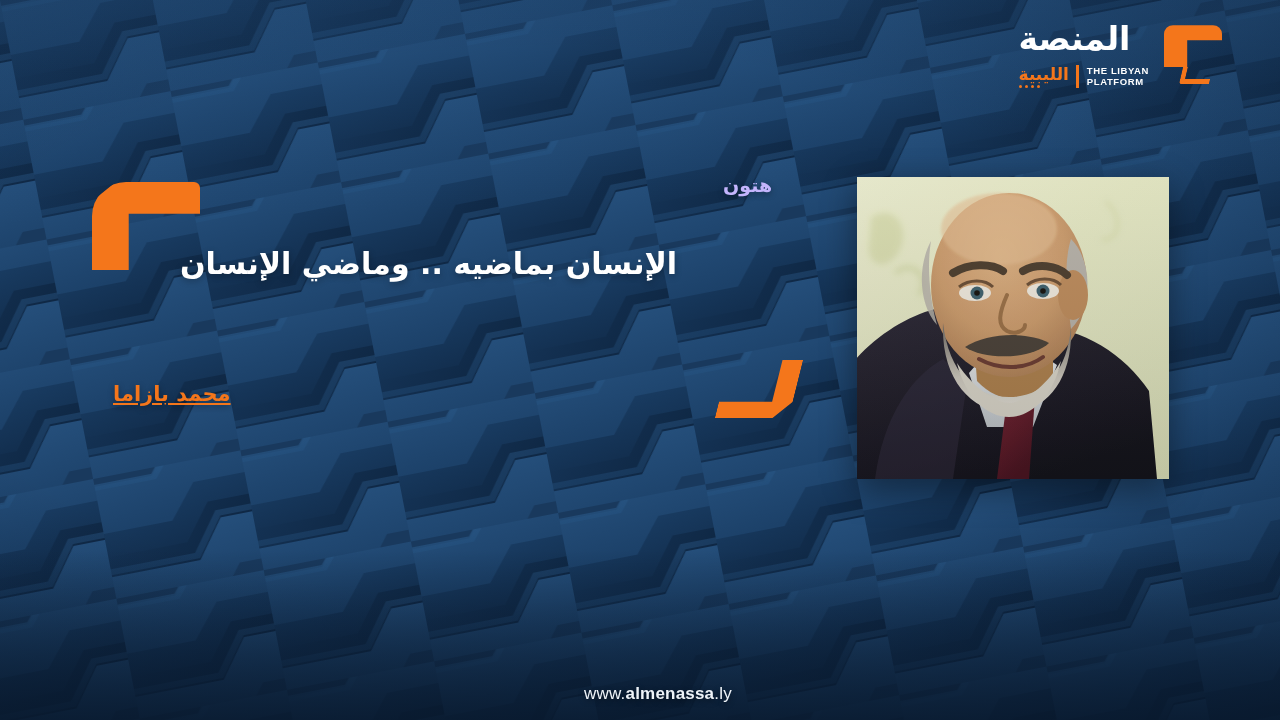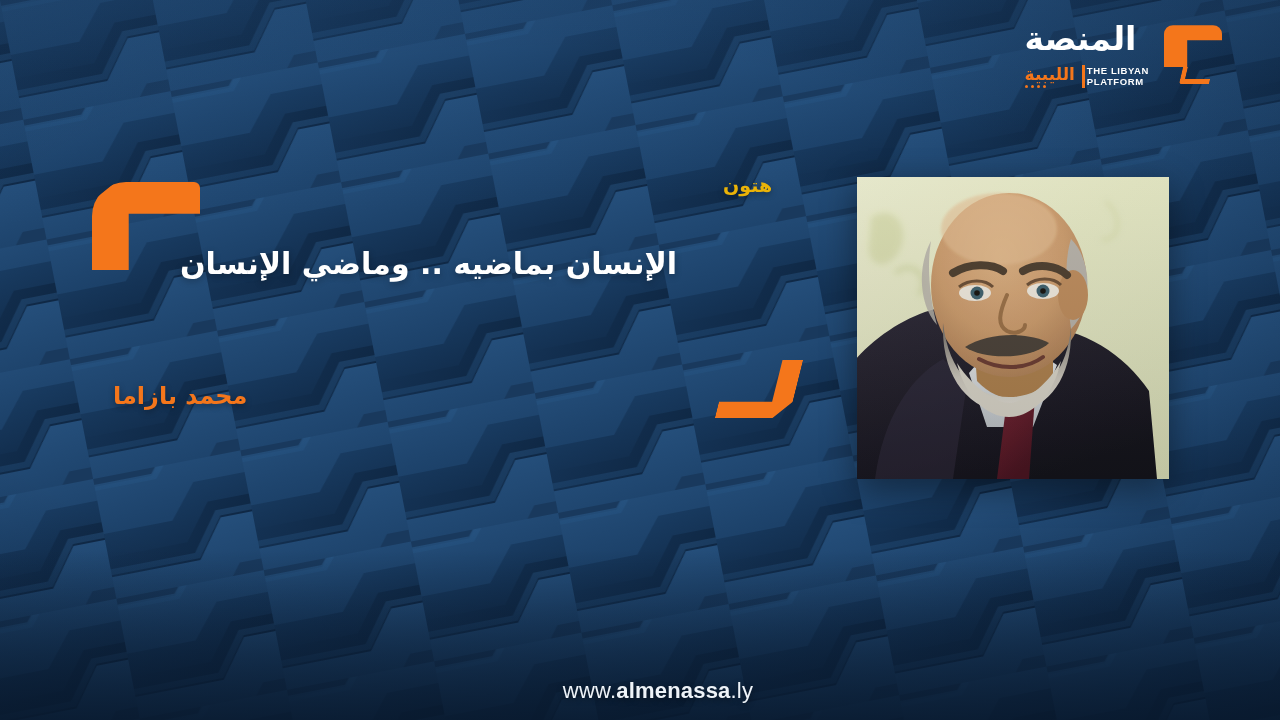--- a/index.html
+++ b/index.html
@@ -76,21 +76,21 @@
     font-family:"DejaVu Sans", sans-serif;
   }
   .logo-sub-row { display:flex; align-items:center; gap:7px; direction:rtl; }
   .logo-ar-sub {
     font-size:17px; font-weight:800; color:#f4761b; line-height:1.1;
     font-family:"DejaVu Sans", sans-serif;
   }
   .logo-en {
     direction:ltr; text-align:left;
     border-left:3px solid #f4761b;
-    padding-left:2px;
+    padding-left:8px;
     color:#ffffff;
     font-family:"Liberation Sans", sans-serif;
     font-size:9.5px; font-weight:700; letter-spacing:0.6px; line-height:1.22;
   }
   .logo-dots { display:flex; gap:3px; justify-content:flex-end; margin-top:2px; }
   .logo-dots i { width:3px; height:3px; background:#f4761b; border-radius:50%; display:block; }
 
   
   .qmark-open {
     position:absolute; left:92px; top:182px;
@@ -128,30 +128,31 @@
     text-shadow:0 2px 7px rgba(0,0,0,0.30);
   }
   .quote-line { display:block; white-space:nowrap; }
 
   
   .author {
     position:absolute; left:113px; top:382px;
     color:#f4761b;
     font-family:"DejaVu Sans", sans-serif;
     font-weight:800;
-    font-size:24px;
+    font-size:21px;
     direction:rtl;
     letter-spacing:1px;
     text-shadow:0 2px 6px rgba(0,0,0,0.35);
+    text-decoration:underline;
   }
 
   
   .tag-haton {
     position:absolute; left:723px; top:174px;
-    color:#eab308;
+    color:#c4b5fd;
     font-family:"DejaVu Sans", sans-serif;
     font-weight:800;
     font-size:19px;
     direction:rtl;
     text-shadow:0 2px 6px rgba(0,0,0,0.35);
   }
 
   
   .photo {
     position:absolute; left:857px; top:177px;
@@ -167,21 +168,21 @@
     pointer-events:none;
   }
 
   
   .footer-url {
     position:absolute; left:0; right:0; bottom:16px;
     text-align:center;
     direction:ltr;
     color:#eef3f8;
     font-family:"Liberation Sans", sans-serif;
-    font-size:22px;
+    font-size:17px;
     font-weight:400;
     letter-spacing:0.2px;
     text-shadow:0 2px 6px rgba(0,0,0,0.45);
     margin-left:36px;
   }
   .footer-url b { font-weight:700; }
 </style>
 </head>
 <body>
 

